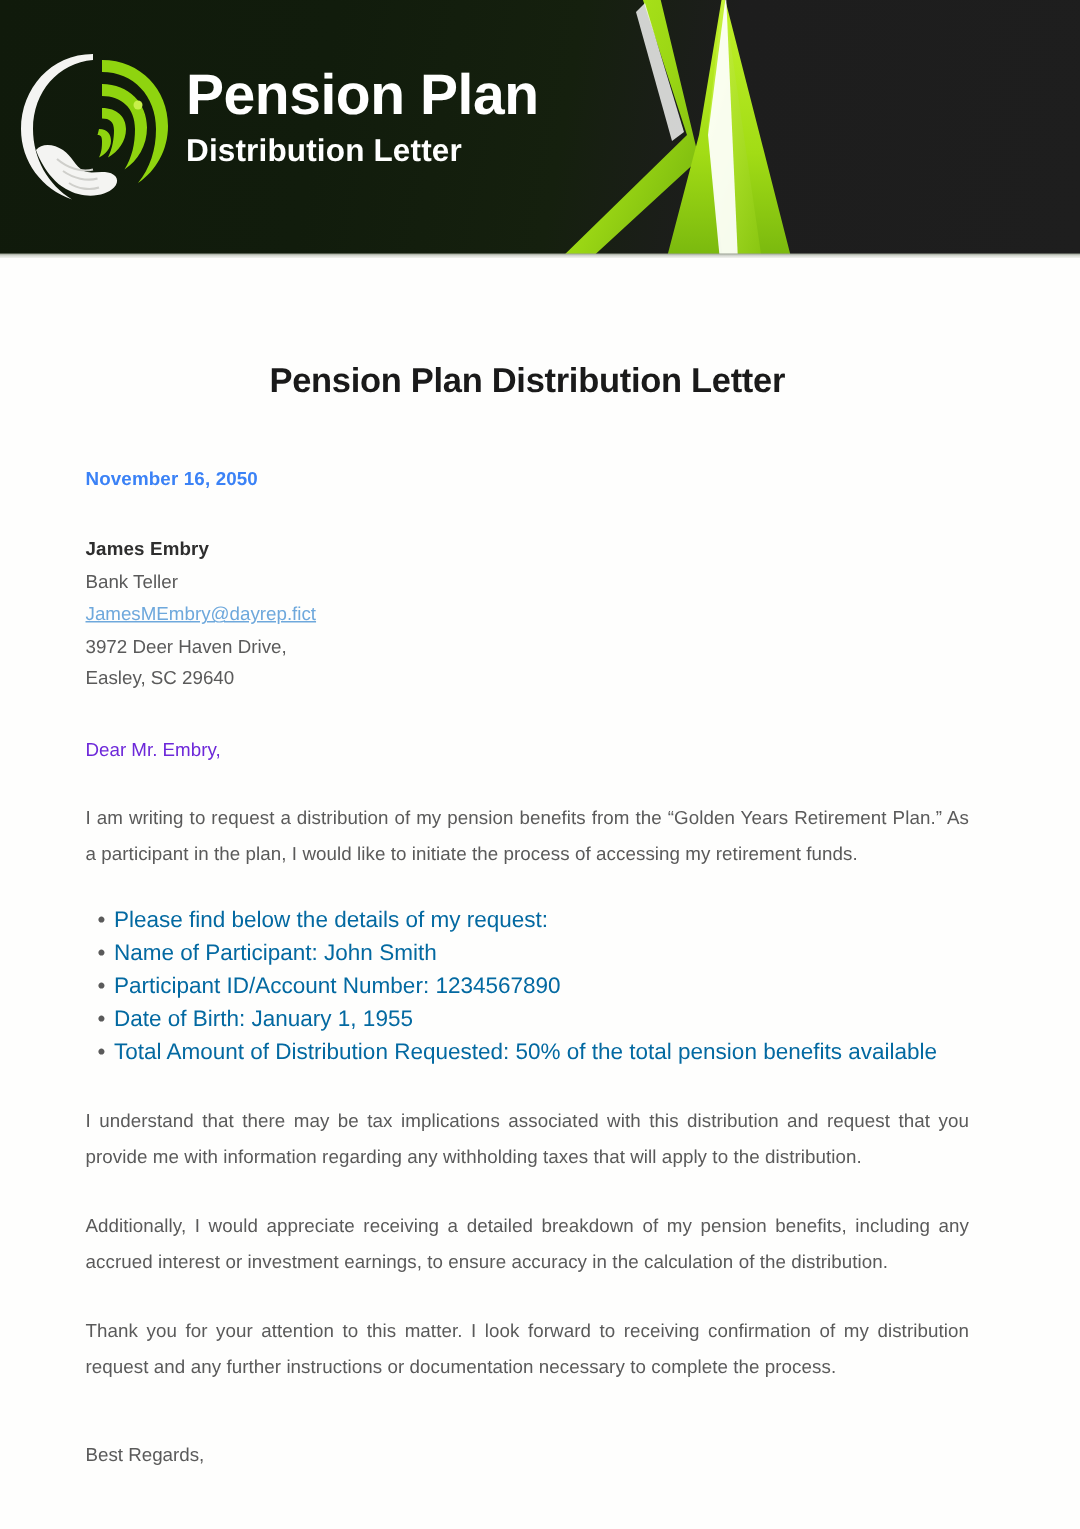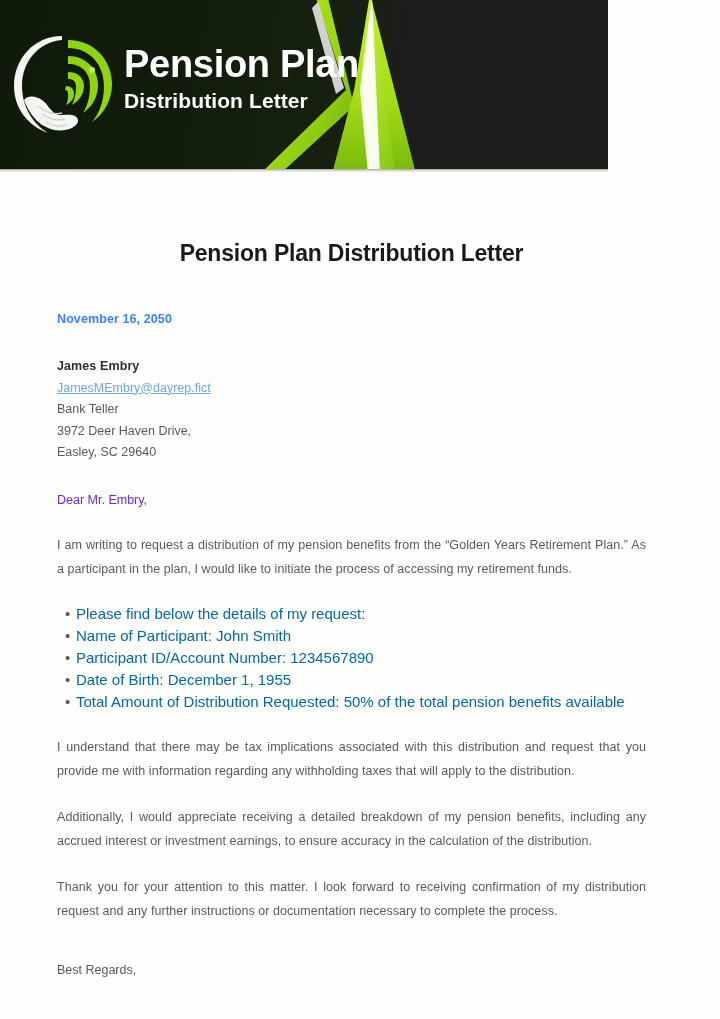--- a/index.html
+++ b/index.html
@@ -12,21 +12,21 @@
     height: 1019px;
     font-family: "Liberation Sans", sans-serif;
     background: #fefefd;
     overflow: hidden;
     position: relative;
   }
 
   
   .header {
     position: relative;
-    width: 608px;
+    width: 720px;
     height: 172px;
     background: linear-gradient(100deg,
         #101a0b 0%,
         #111c0c 30%,
         #15200e 52%,
         #1d1d1d 66%,
         #1e1e1e 100%);
     overflow: hidden;
   }
   .header-sep {
@@ -234,35 +234,35 @@
 </div>
 
 <div class="page">
 
   <div class="doc-title">Pension Plan Distribution Letter</div>
 
   <div class="date">November 16, 2050</div>
 
   <div class="recipient">
     <div class="r-name">James Embry</div>
+    <div>Bank Teller</div>
     <div><a class="r-email" href="#">JamesMEmbry@dayrep.fict</a></div>
-    <div>Bank Teller</div>
     <div>3972 Deer Haven Drive,</div>
     <div>Easley, SC 29640</div>
   </div>
 
   <div class="salutation">Dear Mr. Embry,</div>
 
   <p class="body-para">I am writing to request a distribution of my pension benefits from the “Golden Years Retirement Plan.” As a participant in the plan, I would like to initiate the process of accessing my retirement funds.</p>
 
   <ul class="detail-list">
     <li>Please find below the details of my request:</li>
     <li>Name of Participant: John Smith</li>
     <li>Participant ID/Account Number: 1234567890</li>
-    <li>Date of Birth: December 1, 1955</li>
+    <li>Date of Birth: January 1, 1955</li>
     <li>Total Amount of Distribution Requested: 50% of the total pension benefits available</li>
   </ul>
 
   <p class="body-para">I understand that there may be tax implications associated with this distribution and request that you provide me with information regarding any withholding taxes that will apply to the distribution.</p>
 
   <p class="body-para">Additionally, I would appreciate receiving a detailed breakdown of my pension benefits, including any accrued interest or investment earnings, to ensure accuracy in the calculation of the distribution.</p>
 
   <p class="body-para">Thank you for your attention to this matter. I look forward to receiving confirmation of my distribution request and any further instructions or documentation necessary to complete the process.</p>
 
   <div class="closing">Best Regards,</div>

